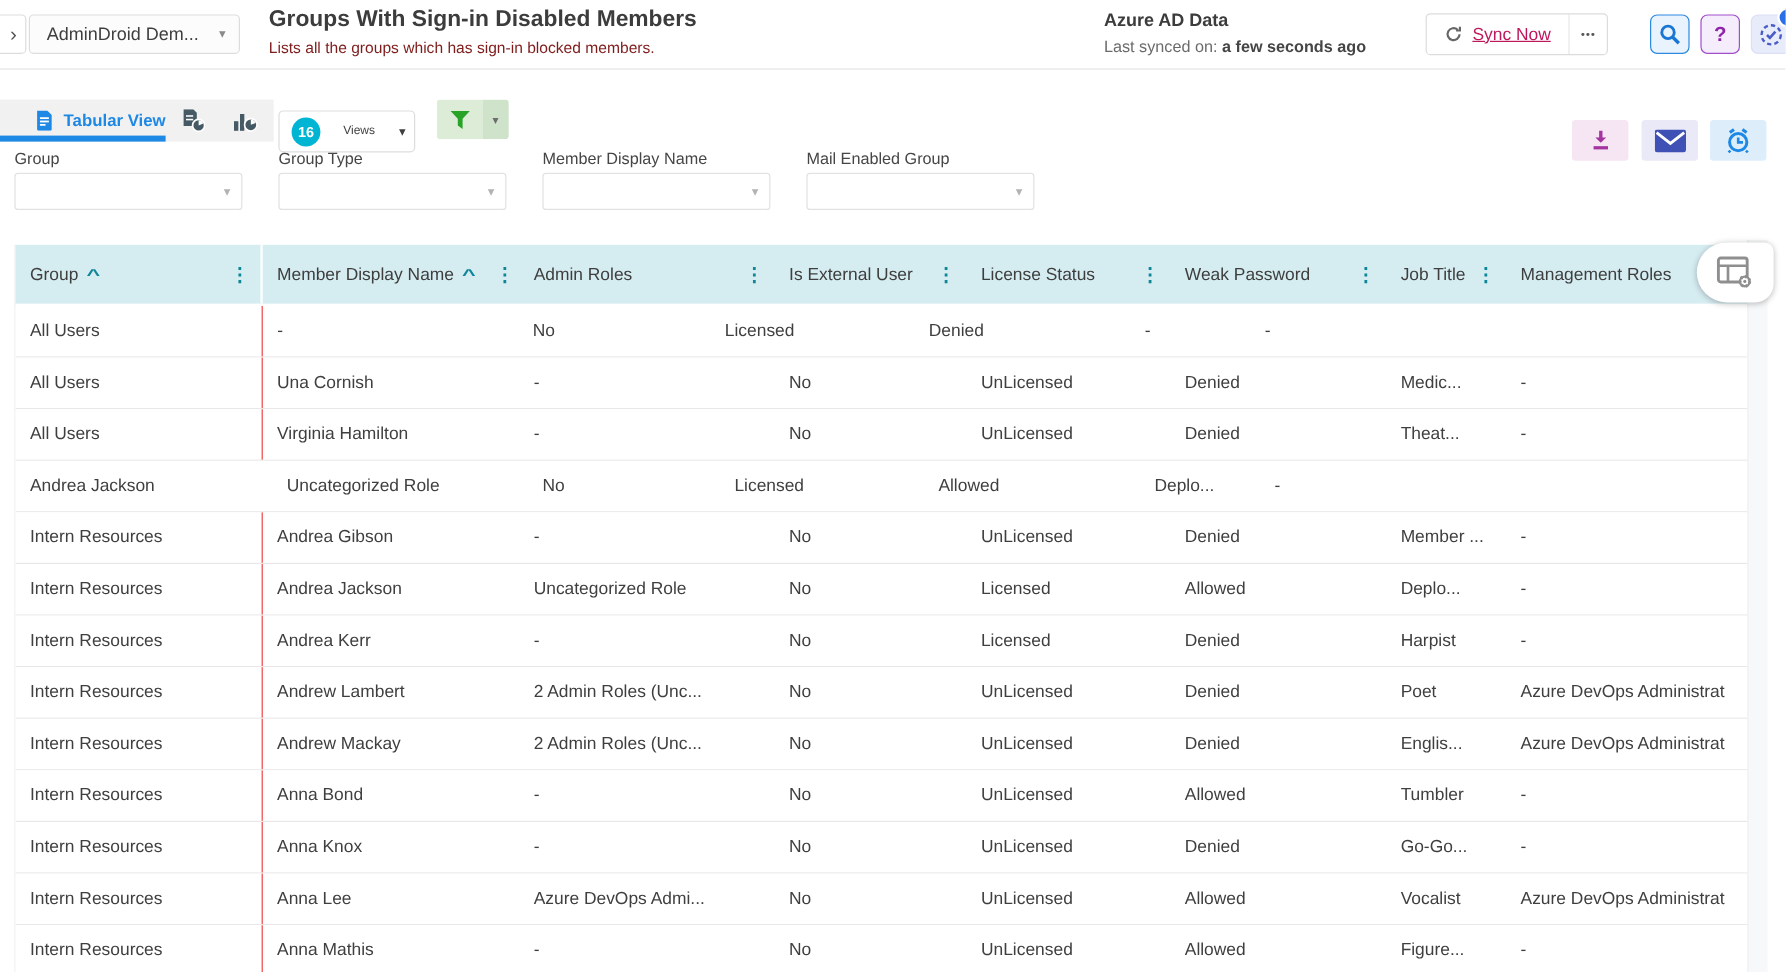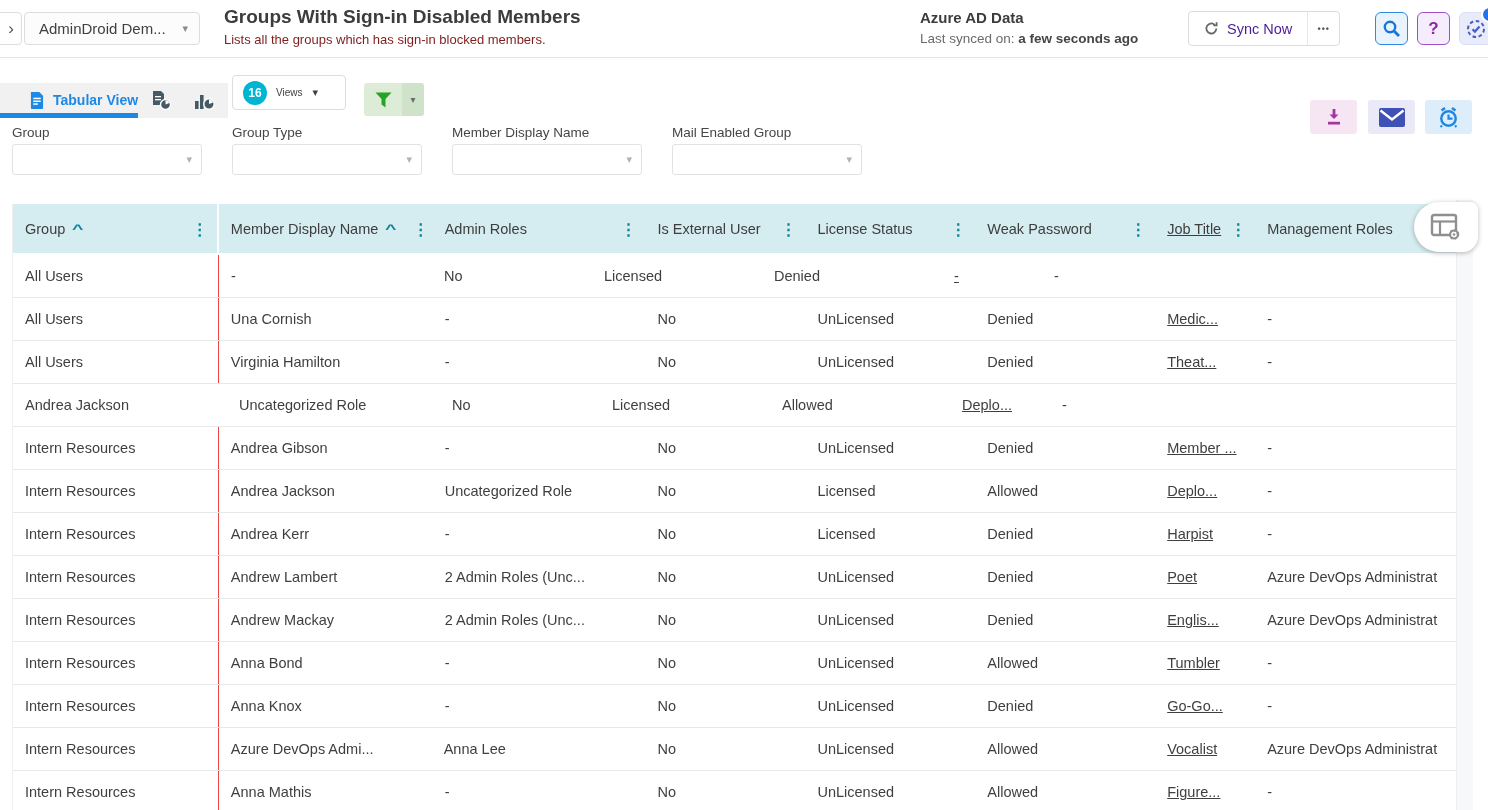--- a/index.html
+++ b/index.html
@@ -13,35 +13,35 @@
                 background:#fff; color:#555; font-size:17px; display:flex; align-items:center; justify-content:flex-end; padding-right:7px; cursor:pointer; }
   .tenant { position:absolute; left:24px; top:12px; width:176px; height:33px; background:#fcfcfc; border:1px solid #ddd; border-radius:4px;
             display:flex; align-items:center; justify-content:space-between; padding:0 11px 0 14px; font-size:15px; color:#3f3f3f; cursor:pointer; }
   .tenant .caret { color:#8a8a8a; font-size:11px; }
   .page-title { position:absolute; left:224px; top:6px; font-size:19px; font-weight:700; color:#3c3c3c; }
   .page-subtitle { position:absolute; left:224px; top:32px; font-size:13px; color:#7f1d1d; }
   .ds-name { position:absolute; left:920px; top:9px; font-size:15px; font-weight:700; color:#3c3c3c; }
   .ds-sync { position:absolute; left:920px; top:31px; font-size:13.5px; color:#6b6b6b; }
   .ds-sync b { color:#454545; }
   .sync-group { position:absolute; left:1188px; top:11px; height:35px; display:flex; border:1px solid #dcdcdc; border-radius:4px; background:#fff; }
-  .sync-main { display:flex; align-items:center; gap:8px; padding:0 15px; font-size:14.5px; color:#4c1d95; border-right:1px solid #e6e6e6; cursor:pointer; }
+  .sync-main { display:flex; align-items:center; gap:8px; padding:0 15px; font-size:14.5px; color:#be185d; border-right:1px solid #e6e6e6; cursor:pointer;text-decoration:underline; }
   .sync-more { width:31px; display:flex; align-items:center; justify-content:center; color:#555; font-size:9px; letter-spacing:1px; font-weight:700; cursor:pointer; }
   .iconbtn { position:absolute; top:12px; width:33px; height:33px; border-radius:6px; display:flex; align-items:center; justify-content:center; cursor:pointer; }
   .search-btn { left:1375px; background:#e8f3fd; border:1.5px solid #2e8ae0; }
   .help-btn { left:1417px; background:#f5ecfc; border:1.5px solid #a14fc9; color:#8e24aa; font-size:17px; font-weight:700; }
   .tasks-btn { left:1459px; background:#e8ebf9; border:1px solid #dcdff5; width:34px; }
   .tasks-badge { position:absolute; top:-7px; right:-6px; width:17px; height:17px; border-radius:50%; background:#2a6fe8; border:2px solid #fff; }
 
   
   .tabstrip { position:absolute; left:0; top:83px; width:228px; height:35px; background:#f1f1f1; display:flex; align-items:center; }
   .tab-active { display:flex; align-items:flex-start; gap:9px; padding-left:30px; width:140px; font-size:14px; font-weight:700; color:#1e88e5; cursor:pointer; }
   .tab-underline { position:absolute; left:0; top:113px; width:138px; height:5px; background:#1e88e5; }
   .icon-tab { width:43px; height:100%; display:flex; align-items:center; justify-content:center; cursor:pointer; }
-  .views-btn { position:absolute; left:232px; top:75px; width:114px; height:35px; background:#fff; border:1px solid #ddd; border-radius:4px;
-               display:flex; align-items:center; gap:9px; padding:0 10px; cursor:pointer; }
+  .views-btn { position:absolute; left:232px; top:92px; width:114px; height:35px; background:#fff; border:1px solid #ddd; border-radius:4px;
+               display:flex; align-items:center; gap:19px; padding:0 10px; cursor:pointer; }
   .views-badge { width:24px; height:24px; border-radius:50%; background:#00b5d4; color:#fff; font-size:12px; font-weight:700;
                  display:flex; align-items:center; justify-content:center; flex:none; }
   .views-label { font-size:10px; color:#3f3f3f; }
   .views-caret { font-size:11px; color:#3f3f3f; margin-left:1px; }
   .filter-btn { position:absolute; left:364px; top:83px; height:33px; display:flex; border-radius:3px; overflow:hidden; cursor:pointer; }
   .filter-main { width:38px; background:#dcecd7; display:flex; align-items:center; justify-content:center; }
   .filter-caretseg { width:22px; background:#cfe3ca; display:flex; align-items:center; justify-content:center; color:#6d6d6d; font-size:10px; }
 
   
   .export-btn { position:absolute; top:100px; width:47px; height:34px; border-radius:3px; display:flex; align-items:center; justify-content:center; cursor:pointer; }
@@ -57,21 +57,21 @@
   
   .table { position:absolute; left:12px; top:204px; width:1444px; border-left:1px solid #efefef; }
   .thead { display:flex; height:49px; background:#d5ecf1; align-items:stretch; margin-bottom:2px; }
   .th { display:flex; align-items:center; padding-left:12px; font-size:14.5px; color:#3e3e3e; position:relative; cursor:pointer; }
   .th .sort { color:#11869b; font-size:13px; font-weight:700; margin-left:9px; transform:scaleX(1.5); }
   .th .dots { position:absolute; right:9px; top:50%; transform:translateY(-50%); color:#0c8798; font-size:16px; font-weight:700; cursor:pointer; }
   .th.mdn .dots { right:4px; }
   .tr { display:flex; height:43px; border-bottom:1px solid #e8e8e8; background:#fff; cursor:pointer; }
   .td { display:flex; align-items:center; padding-left:12px; font-size:14.5px; color:#3f3f3f; white-space:nowrap; overflow:hidden; }
   .c0 { width:206px; } .c1 { width:214px; } .c2 { width:213px; } .c3 { width:160px; }
-  .c4 { width:170px; } .c5 { width:180px;align-items:center; } .c6 { width:100px;text-decoration:underline; } .c7 { width:201px; }
+  .c4 { width:170px; } .c5 { width:180px;align-items:center; } .c6 { width:100px; } .c7 { width:201px; }
   .th.c0 { border-right:2px solid #fafdfd; }
   .td.c0 { border-right:1px solid #ef4444; }
 
   .scroll-strip { position:absolute; left:1456px; top:200px; width:17px; height:610px; background:#f7f8fa; border-left:1px solid #eeeeee; }
   .colchooser { position:absolute; left:1414px; top:202px; width:64px; height:50px; background:#fff;
                 border-radius:26px 8px 16px 26px; box-shadow:0 1px 5px rgba(0,0,0,.28);
                 display:flex; align-items:center; justify-content:center; cursor:pointer; }
 </style>
 </head>
 <body>
@@ -358,22 +358,22 @@
         <div class="td c1">Anna Knox</div>
         <div class="td c2">-</div>
         <div class="td c3">No</div>
         <div class="td c4">UnLicensed</div>
         <div class="td c5">Denied</div>
         <div class="td c6">Go-Go...</div>
         <div class="td c7">-</div>
       </div>
       <div class="tr">
         <div class="td c0">Intern Resources</div>
+        <div class="td c1">Anna Lee</div>
         <div class="td c2">Azure DevOps Admi...</div>
-        <div class="td c1">Anna Lee</div>
         <div class="td c3">No</div>
         <div class="td c4">UnLicensed</div>
         <div class="td c5">Allowed</div>
         <div class="td c6">Vocalist</div>
         <div class="td c7">Azure DevOps Administrat</div>
       </div>
       <div class="tr">
         <div class="td c0">Intern Resources</div>
         <div class="td c1">Anna Mathis</div>
         <div class="td c2">-</div>

